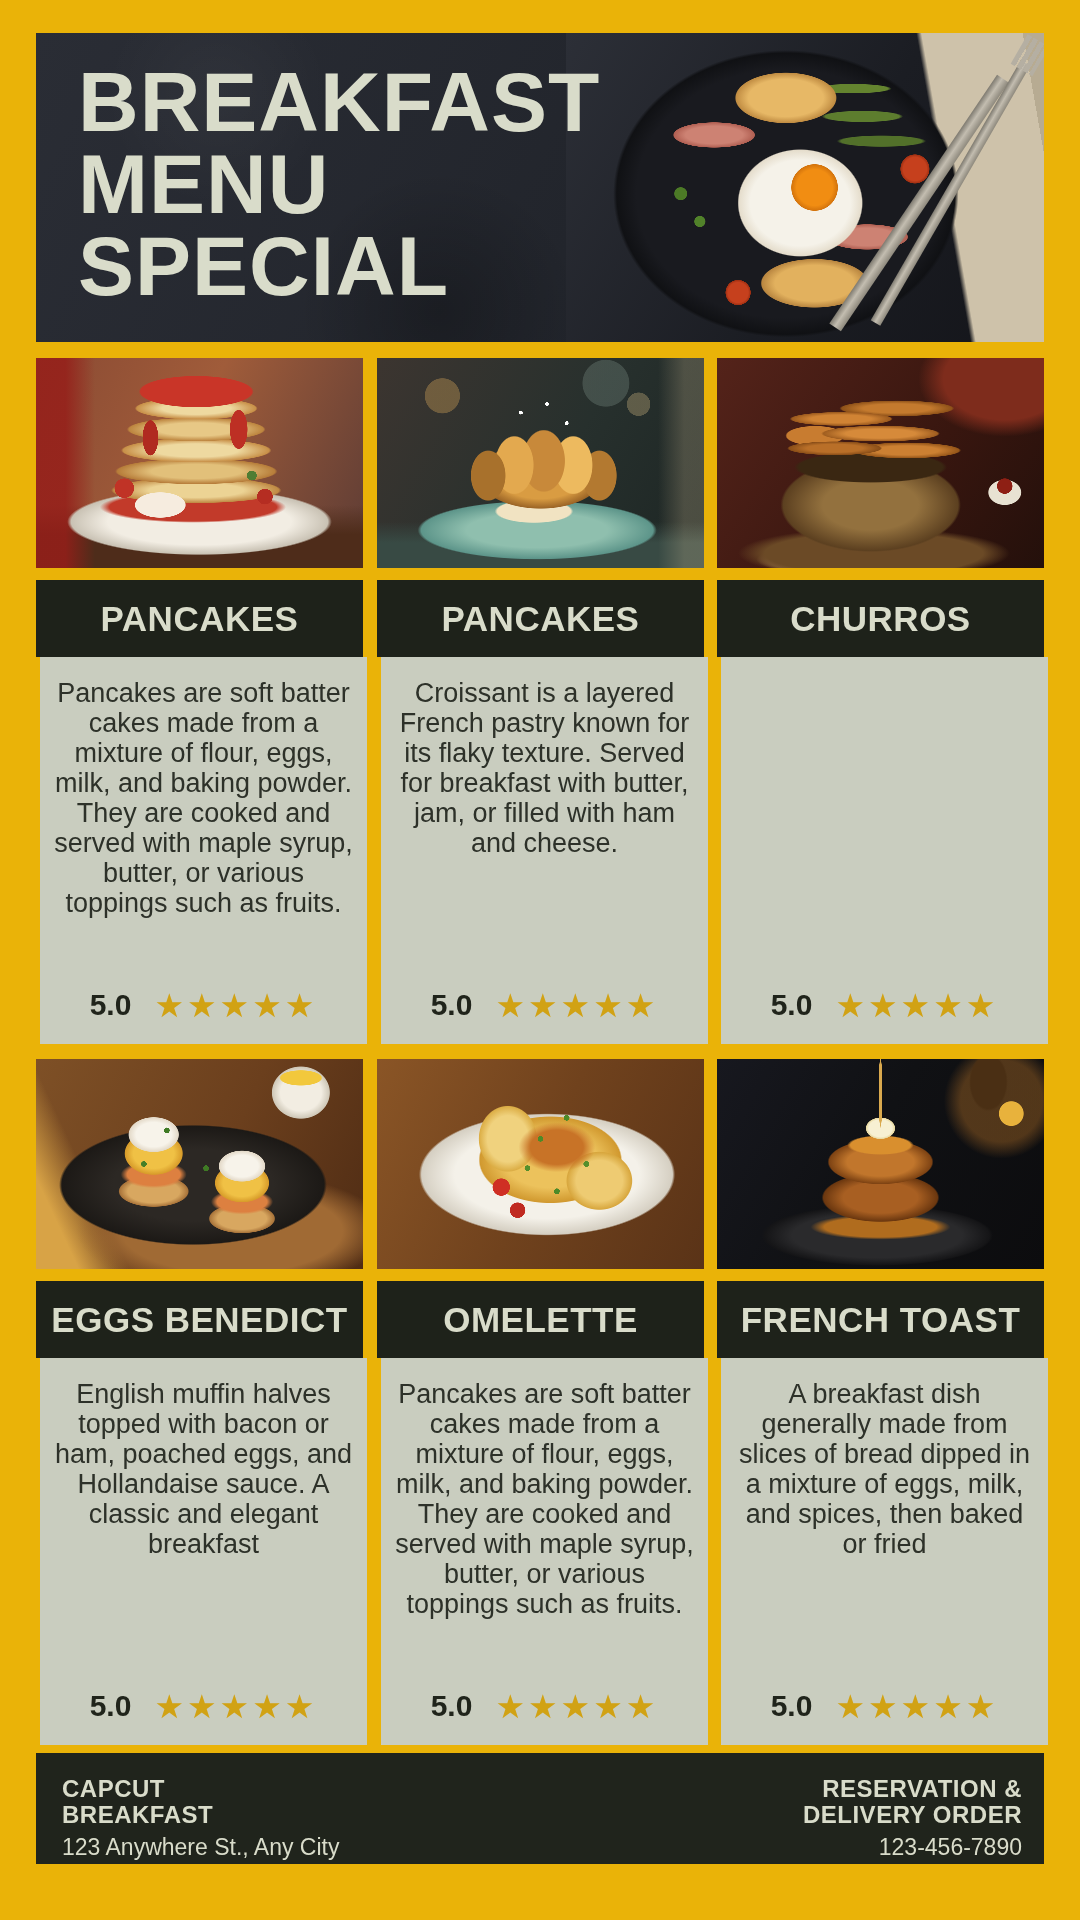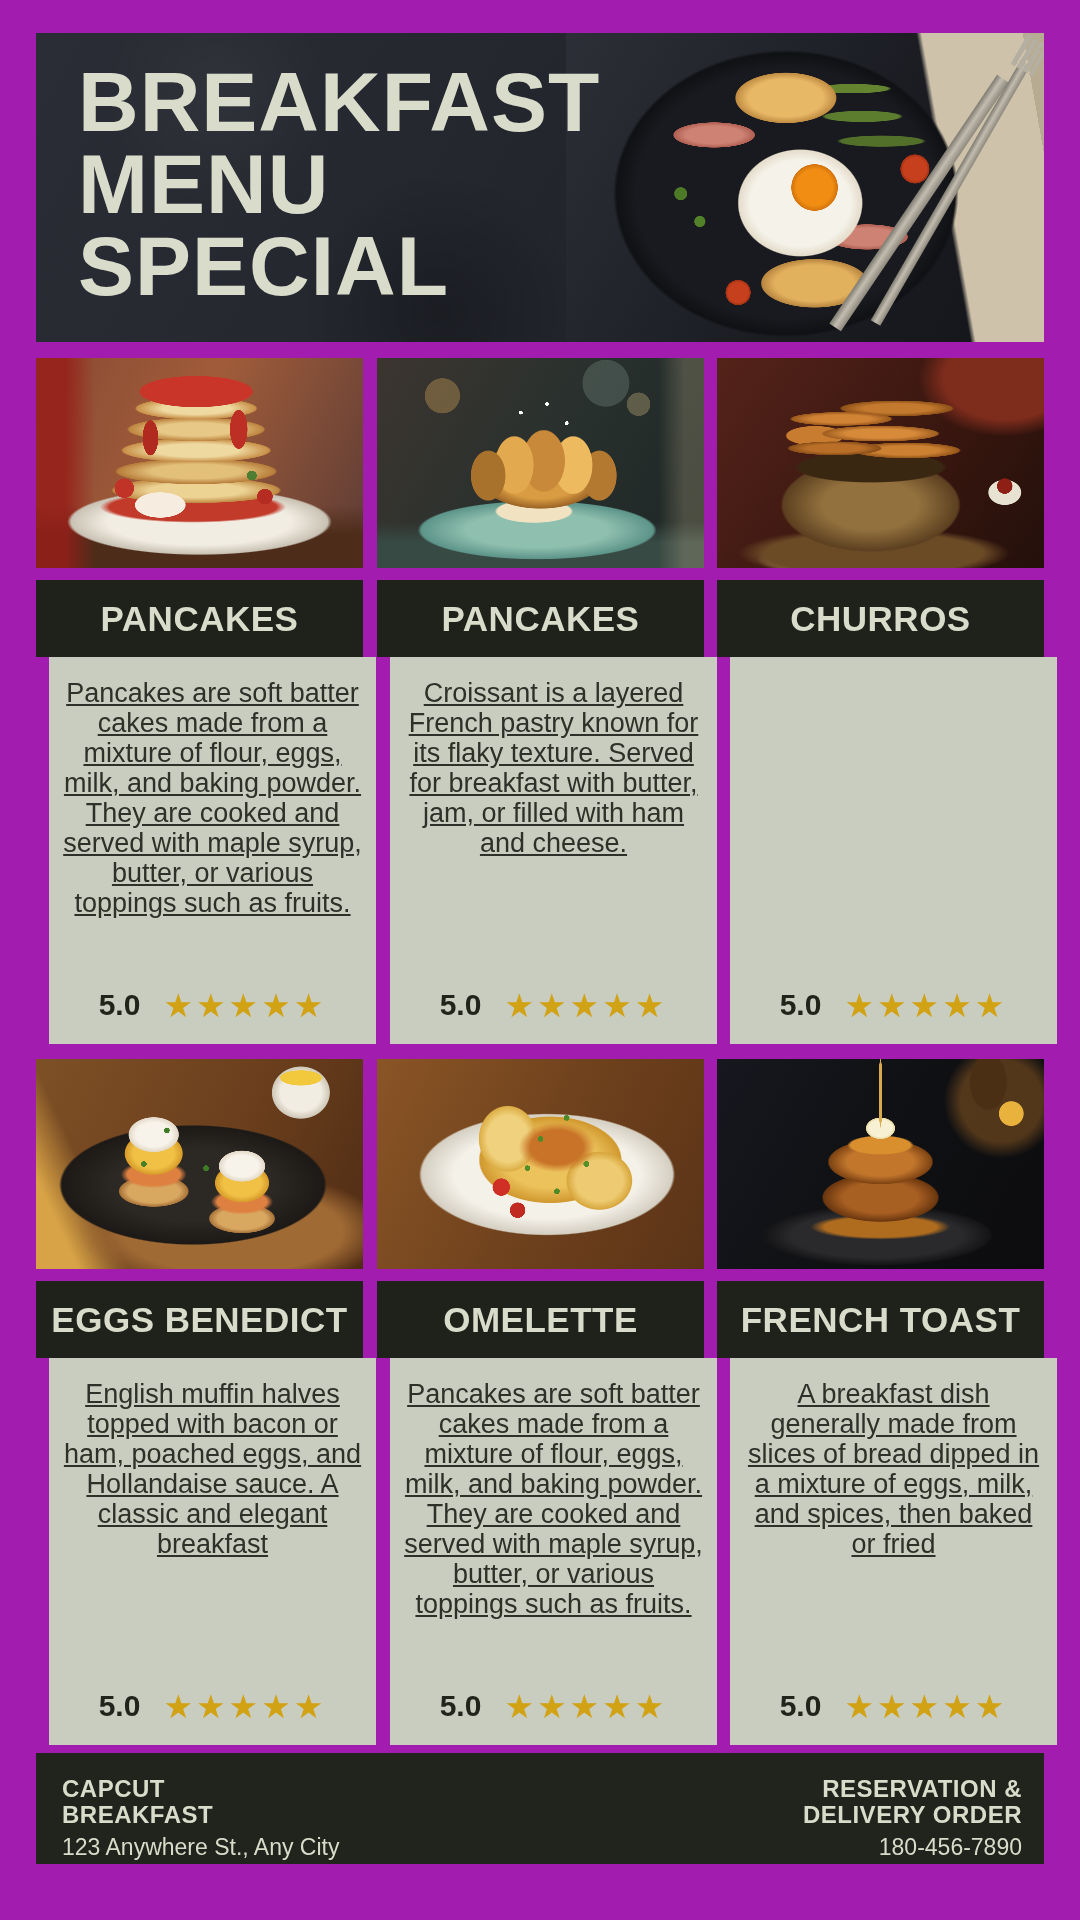--- a/index.html
+++ b/index.html
@@ -1,18 +1,18 @@
 <!DOCTYPE html>
 <html><head>
 <meta charset="utf-8">
 <style>
   * { margin:0; padding:0; box-sizing:border-box; }
   html,body { background:#696352; }
   body { font-family:"Liberation Sans", sans-serif; }
-  .page { position:relative; width:1080px; height:1920px; background:#a21caf; overflow:hidden; }
+  .page { position:relative; width:1080px; height:1920px; background:#eab308; overflow:hidden; }
 
   
   .header {
     position:absolute; left:36px; top:33px; width:1008px; height:309px;
     background:
       radial-gradient(circle 160px at 18% 20%, rgba(255,255,255,0.04), transparent 70%),
       radial-gradient(circle 200px at 40% 90%, rgba(0,0,0,0.25), transparent 70%),
       linear-gradient(118deg,#2a2d35,#22252c 55%,#1c1f25);
     overflow:hidden;
   }
@@ -55,22 +55,22 @@
   .card { position:absolute; width:327px; height:732px; }
   .col-0 { left:36px; } .col-1 { left:377px; } .col-2 { left:717px; }
   .row-0 { top:358px; } .row-1 { top:1059px;border-radius:17px; }
   .card-photo { position:absolute; left:0; top:0; width:327px; height:210px; }
   .card-title {
     position:absolute; left:0; top:222px; width:327px; height:77px;
     background:#1e221a; color:#d9dcca; font-weight:bold; font-size:35px; letter-spacing:0.5px;
     text-align:center; line-height:77px;
   }
   .card-body {
-    position:absolute; left:13px; top:299px; width:327px; height:387px;
-    background:#c9cdbf; color:#2d3129;text-decoration:underline;
+    position:absolute; left:4px; top:299px; width:327px; height:387px;
+    background:#c9cdbf; color:#2d3129;
   }
   .card-desc {
     padding:21px 11px 0; text-align:center; font-size:27px; line-height:30px;
   }
   .card-rating {
     position:absolute; left:0; bottom:22px; width:100%;
     display:flex; justify-content:center; align-items:center; gap:23px;
   }
   .rating-value { font-weight:bold; font-size:30px; color:#20241b; }
   .rating-stars { font-family:"DejaVu Sans", sans-serif; font-size:33px; color:#d1a214; letter-spacing:3px; line-height:33px; }
@@ -286,17 +286,17 @@
 
   <footer class="footer">
     <div class="footer-left">
       <div class="footer-bold">CAPCUT</div>
       <div class="footer-bold">BREAKFAST</div>
       <div class="footer-plain">123 Anywhere St., Any City</div>
     </div>
     <div class="footer-right">
       <div class="footer-bold">RESERVATION &amp;</div>
       <div class="footer-bold">DELIVERY ORDER</div>
-      <div class="footer-plain">180-456-7890</div>
+      <div class="footer-plain">123-456-7890</div>
     </div>
   </footer>
 
 </div>
 
 </body></html>

